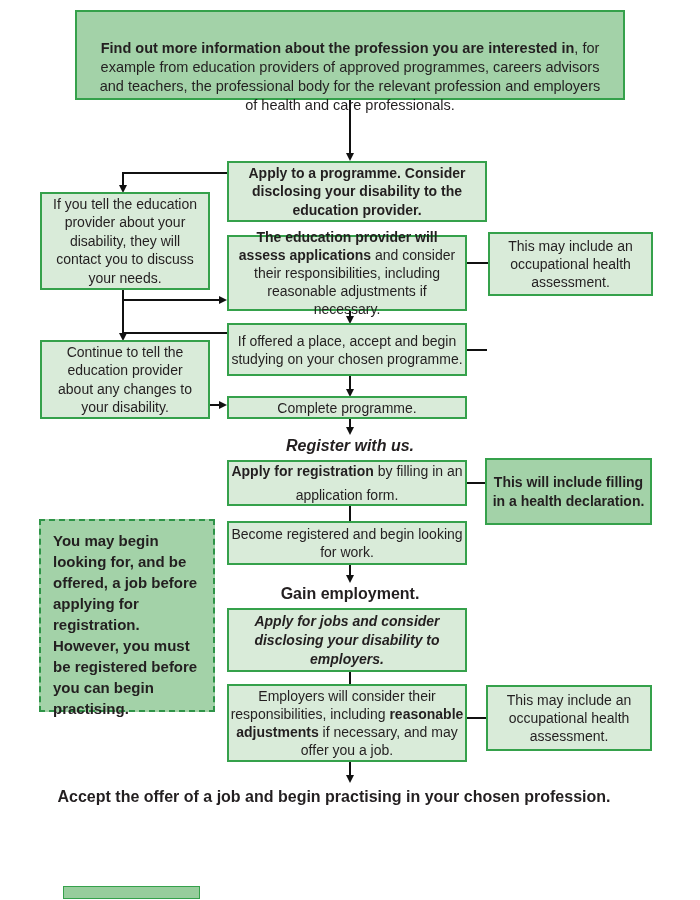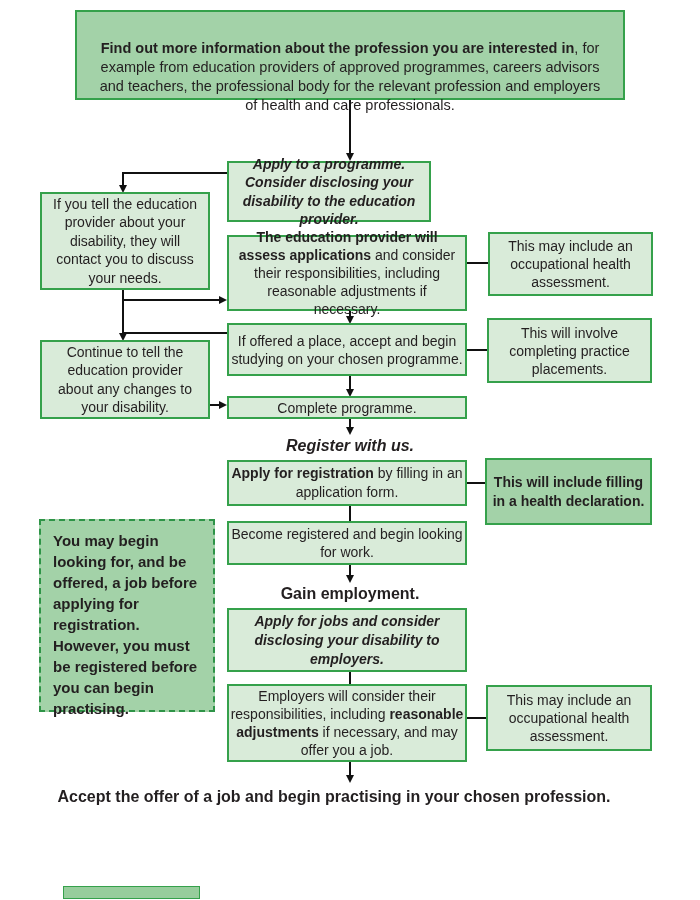--- a/index.html
+++ b/index.html
@@ -41,21 +41,21 @@
 
 <div id="canvas">
 
   <div class="box medium" style="left:75px;top:10px;width:550px;height:90px;">
     <div class="bt" style="font-size:14.5px;line-height:19px;padding:0 16px;margin-top:44px;"><b>Find out more information about the profession you are interested in</b><span>, for example from education providers of approved programmes, careers advisors and teachers, the professional body for the relevant profession and employers of health and care professionals.</span></div>
   </div>
 
   <div class="vline" style="left:349px;top:100px;height:54px;"></div>
   <div class="ah down" style="left:346px;top:153px;"></div>
 
-  <div class="box light" style="left:227px;top:161px;width:204px;height:61px;font-style:italic;">
+  <div class="box light" style="left:227px;top:161px;width:260px;height:61px;">
     <div class="bt" style="font-weight:bold;line-height:18.5px;">Apply to a programme. Consider disclosing your disability to the education provider.</div>
   </div>
 
   <div class="hline" style="left:122px;top:172px;width:105px;"></div>
   <div class="vline" style="left:122px;top:172px;height:14px;"></div>
   <div class="ah down" style="left:119px;top:185px;"></div>
 
   <div class="box light" style="left:40px;top:192px;width:170px;height:98px;">
     <div class="bt" style="line-height:18.5px;padding:0 8px;">If you tell the education provider about your disability, they will contact you to discuss your needs.</div>
   </div>
@@ -79,23 +79,20 @@
   <div class="ah down" style="left:346px;top:316px;"></div>
 
   <div class="box light" style="left:227px;top:323px;width:240px;height:53px;">
     <div class="bt" style="line-height:18px;">If offered a place, accept and begin studying on your chosen programme.</div>
   </div>
 
   <div class="hline" style="left:122px;top:332px;width:105px;"></div>
 
   <div class="hline" style="left:467px;top:349px;width:20px;"></div>
 
-  <div class="box light" style="left:487px;top:318px;width:165px;height:65px;">
-    <div class="bt" style="line-height:18px;">This will involve completing practice placements.</div>
-  </div>
 
   <div class="box light" style="left:40px;top:340px;width:170px;height:79px;">
     <div class="bt" style="line-height:18.5px;padding:0 6px;">Continue to tell the education provider about any changes to your disability.</div>
   </div>
 
   <div class="hline" style="left:210px;top:404px;width:10px;"></div>
   <div class="ah right" style="left:219px;top:401px;"></div>
 
   <div class="vline" style="left:349px;top:376px;height:14px;"></div>
   <div class="ah down" style="left:346px;top:389px;"></div>
@@ -103,21 +100,21 @@
   <div class="box light" style="left:227px;top:396px;width:240px;height:23px;">
     <div class="bt" style="line-height:16px;">Complete programme.</div>
   </div>
 
   <div class="vline" style="left:349px;top:419px;height:9px;"></div>
   <div class="ah down" style="left:346px;top:427px;"></div>
 
   <div class="lbl" style="left:176px;top:437px;width:348px;font-size:16px;font-style:italic;">Register with us.</div>
 
   <div class="box light" style="left:227px;top:460px;width:240px;height:46px;">
-    <div class="bt" style="line-height:19px;"><b>Apply for registration</b><span> by filling in an application form.</span></div>
+    <div class="bt" style="line-height:24px;"><b>Apply for registration</b><span> by filling in an application form.</span></div>
   </div>
 
   <div class="hline" style="left:467px;top:482px;width:18px;"></div>
 
   <div class="box medium" style="left:485px;top:458px;width:167px;height:67px;">
     <div class="bt" style="font-weight:bold;line-height:19px;">This will include filling in a health declaration.</div>
   </div>
 
   <div class="vline" style="left:349px;top:506px;height:15px;"></div>
 

